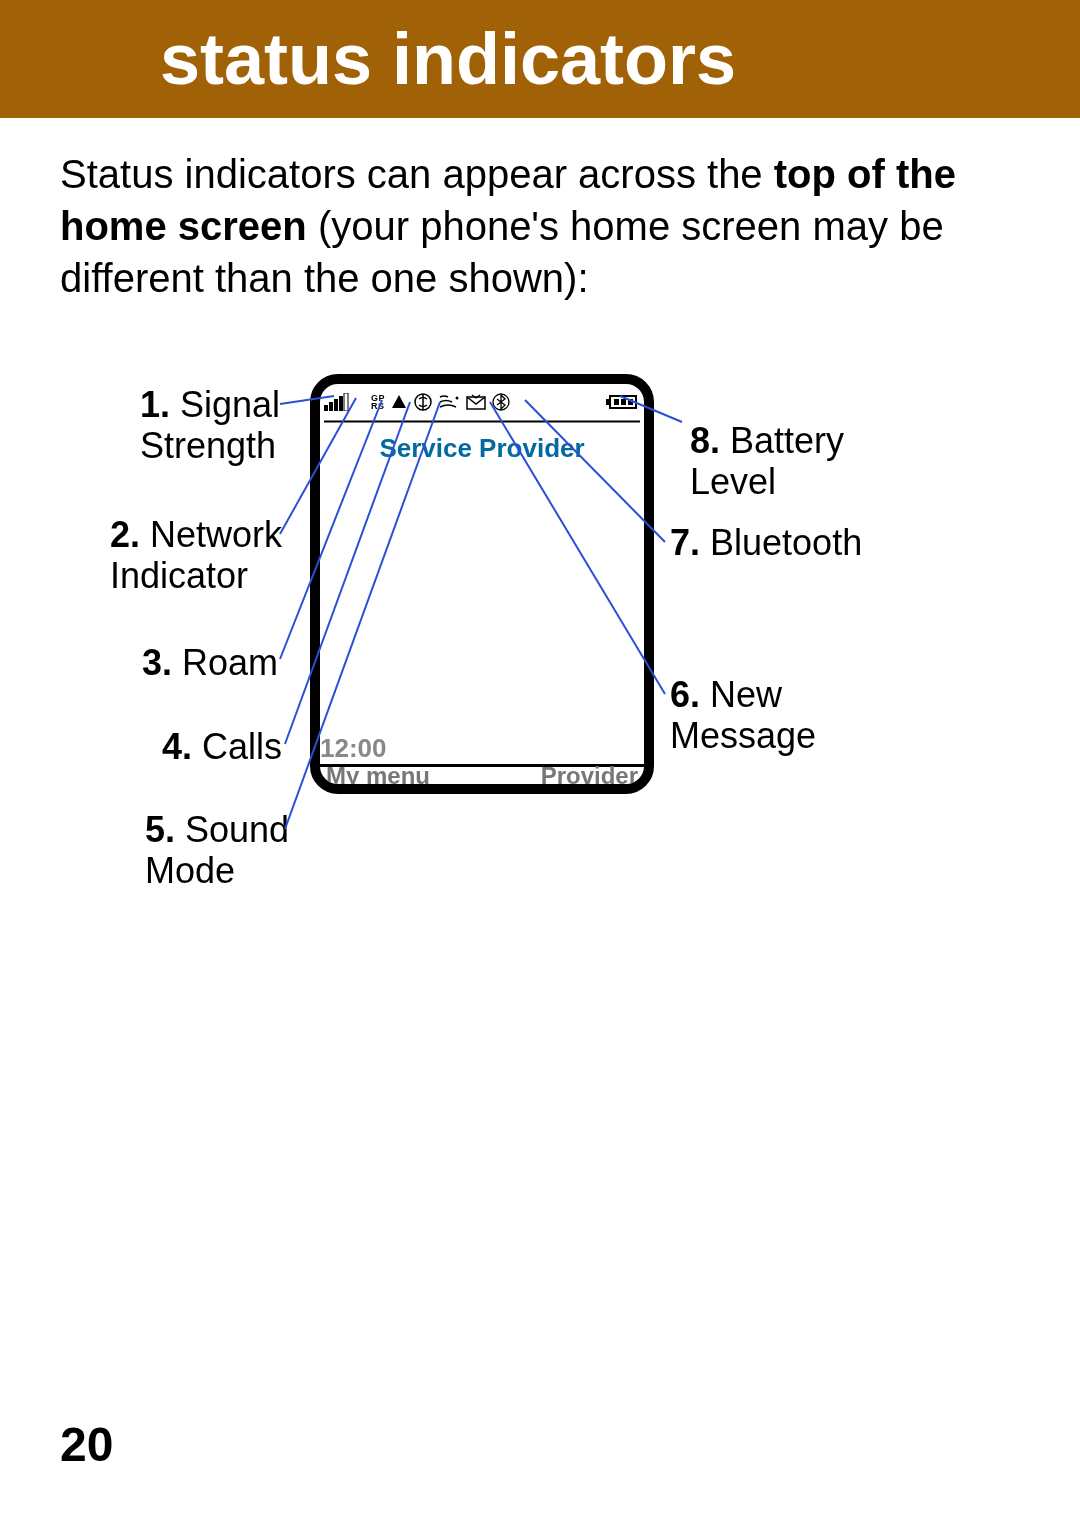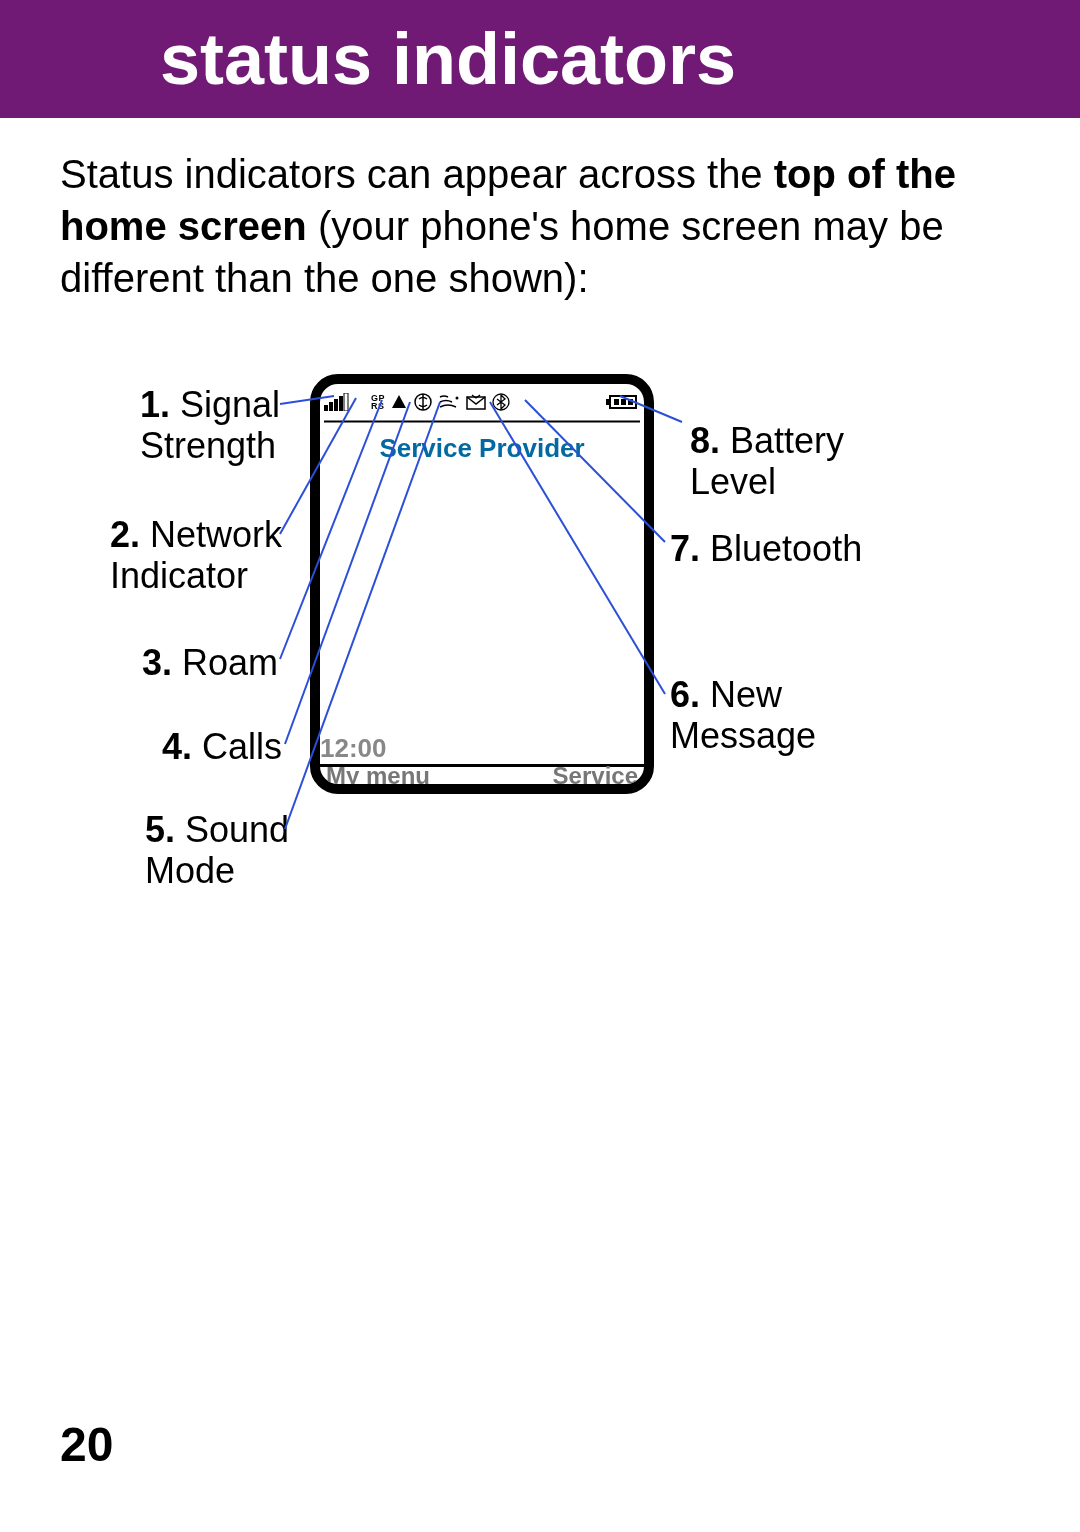--- a/index.html
+++ b/index.html
@@ -1,17 +1,17 @@
 <!DOCTYPE html>
 <html><head>
 <meta charset="utf-8">
 <style>
 * { box-sizing: border-box; margin: 0; padding: 0; }
 body { width: 1080px; height: 1532px; font-family: Arial, Helvetica, sans-serif; background: #fff; position: relative; }
-.banner { background: #701a75; color: #fff; font-size: 72px; font-weight: bold; padding: 18px 0 18px 160px; }
+.banner { background: #a16207; color: #fff; font-size: 72px; font-weight: bold; padding: 18px 0 18px 160px; }
 .content { padding: 30px 60px 0 60px; }
 .subtitle { font-style: italic; font-weight: bold; font-size: 40px; margin-bottom: 38px; }
 .para { font-size: 40px; line-height: 1.3; margin-bottom: 50px; }
 .para .bold { font-weight: bold; }
 .diagram-area { position: relative; width: 940px; height: 600px; margin: 0 auto; }
 .callout { position: absolute; font-size: 36px; line-height: 1.15; }
 .callout .num { font-weight: bold; }
 .phone { position: absolute; left: 240px; top: 20px; width: 344px; height: 420px; border: 10px solid #000; border-radius: 28px; background: #fff; overflow: hidden; }
 .status-bar { height: 36px; display: flex; align-items: center; padding: 0 4px; gap: 5px; }
 .status-bar .icon { flex: 0 0 auto; }
@@ -60,21 +60,21 @@
       <span class="num">5.</span>
       <span style="white-space:pre-line;">Sound
 Mode</span>
     </div>
 
     <div class="callout" style="left:620px; top:48px;margin-top:18px;">
       <span class="num">8.</span>
       <span style="white-space:pre-line;">Battery
 Level</span>
     </div>
-    <div class="callout" style="left:600px; top:174px;">
+    <div class="callout" style="left:600px; top:168px;">
       <span class="num">7.</span>
       <span>Bluetooth</span>
     </div>
     <div class="callout" style="left:600px; top:320px;">
       <span class="num">6.</span>
       <span style="white-space:pre-line;">New
 Message</span>
     </div>
 
     <div class="phone">
@@ -132,21 +132,21 @@
         </span>
       </div>
       <svg width="324" height="3" style="display:block;">
           <line x1="4" y1="1.5" x2="320" y2="1.5" stroke="#000" stroke-width="2"></line>
         </svg>
       <div class="provider">Service Provider</div>
       <div class="phone-bottom">
         <div class="clock">12:00</div>
         <div class="softkeys">
           <span>My menu</span>
-          <span>Service</span>
+          <span>Provider</span>
         </div>
       </div>
     </div>
 
     <svg class="lines-svg">
       <line x1="210" y1="50" x2="264" y2="42" stroke="#2b4fd6" stroke-width="2"></line>
       <line x1="210" y1="180" x2="286" y2="44" stroke="#2b4fd6" stroke-width="2"></line>
       <line x1="210" y1="305" x2="312" y2="46" stroke="#2b4fd6" stroke-width="2"></line>
       <line x1="215" y1="390" x2="340" y2="48" stroke="#2b4fd6" stroke-width="2"></line>
       <line x1="215" y1="475" x2="370" y2="48" stroke="#2b4fd6" stroke-width="2"></line>

